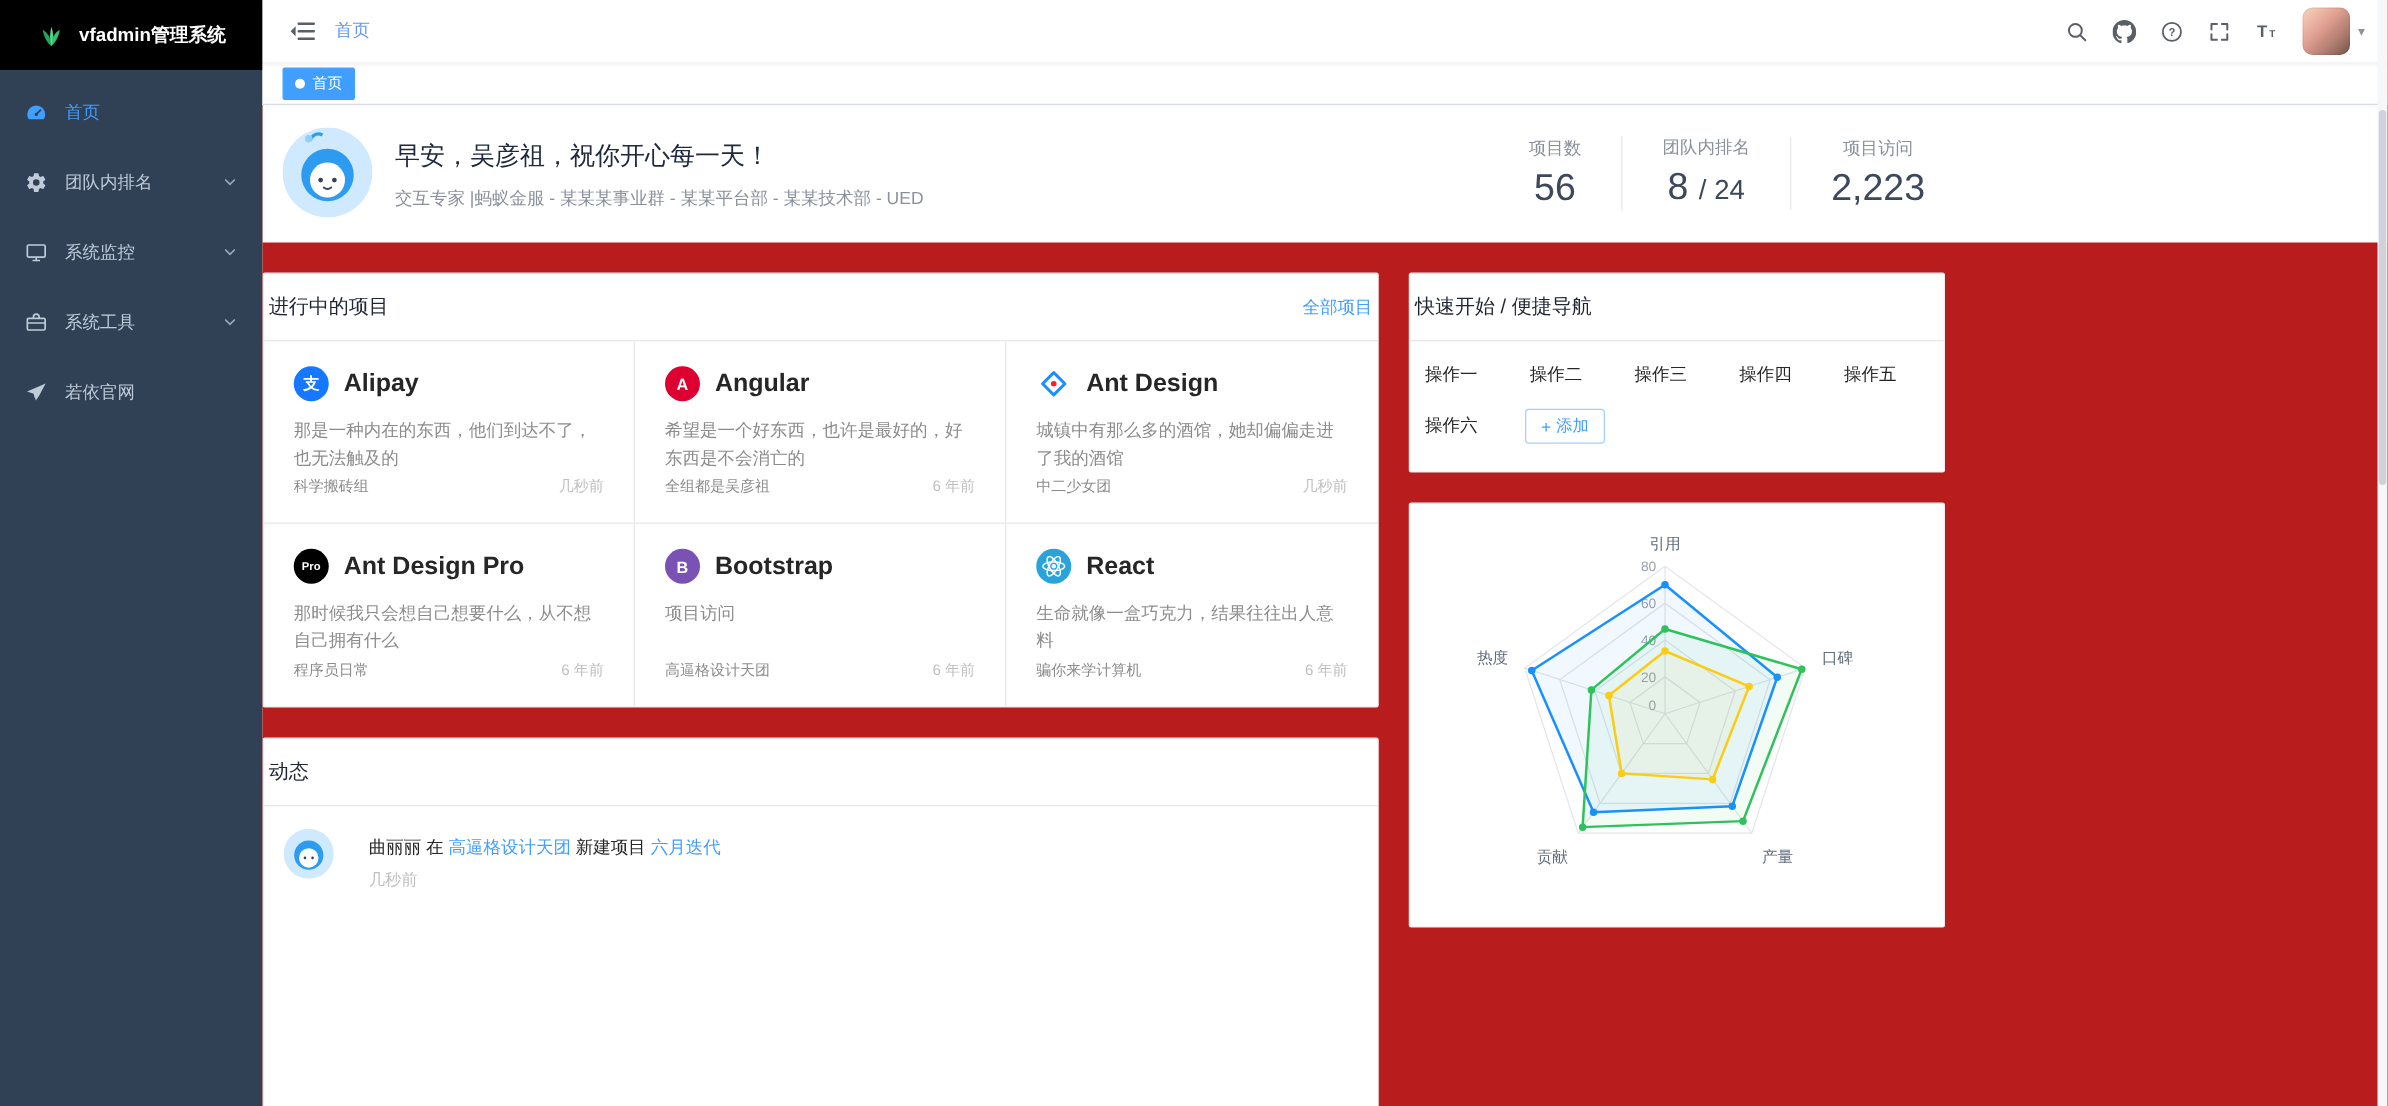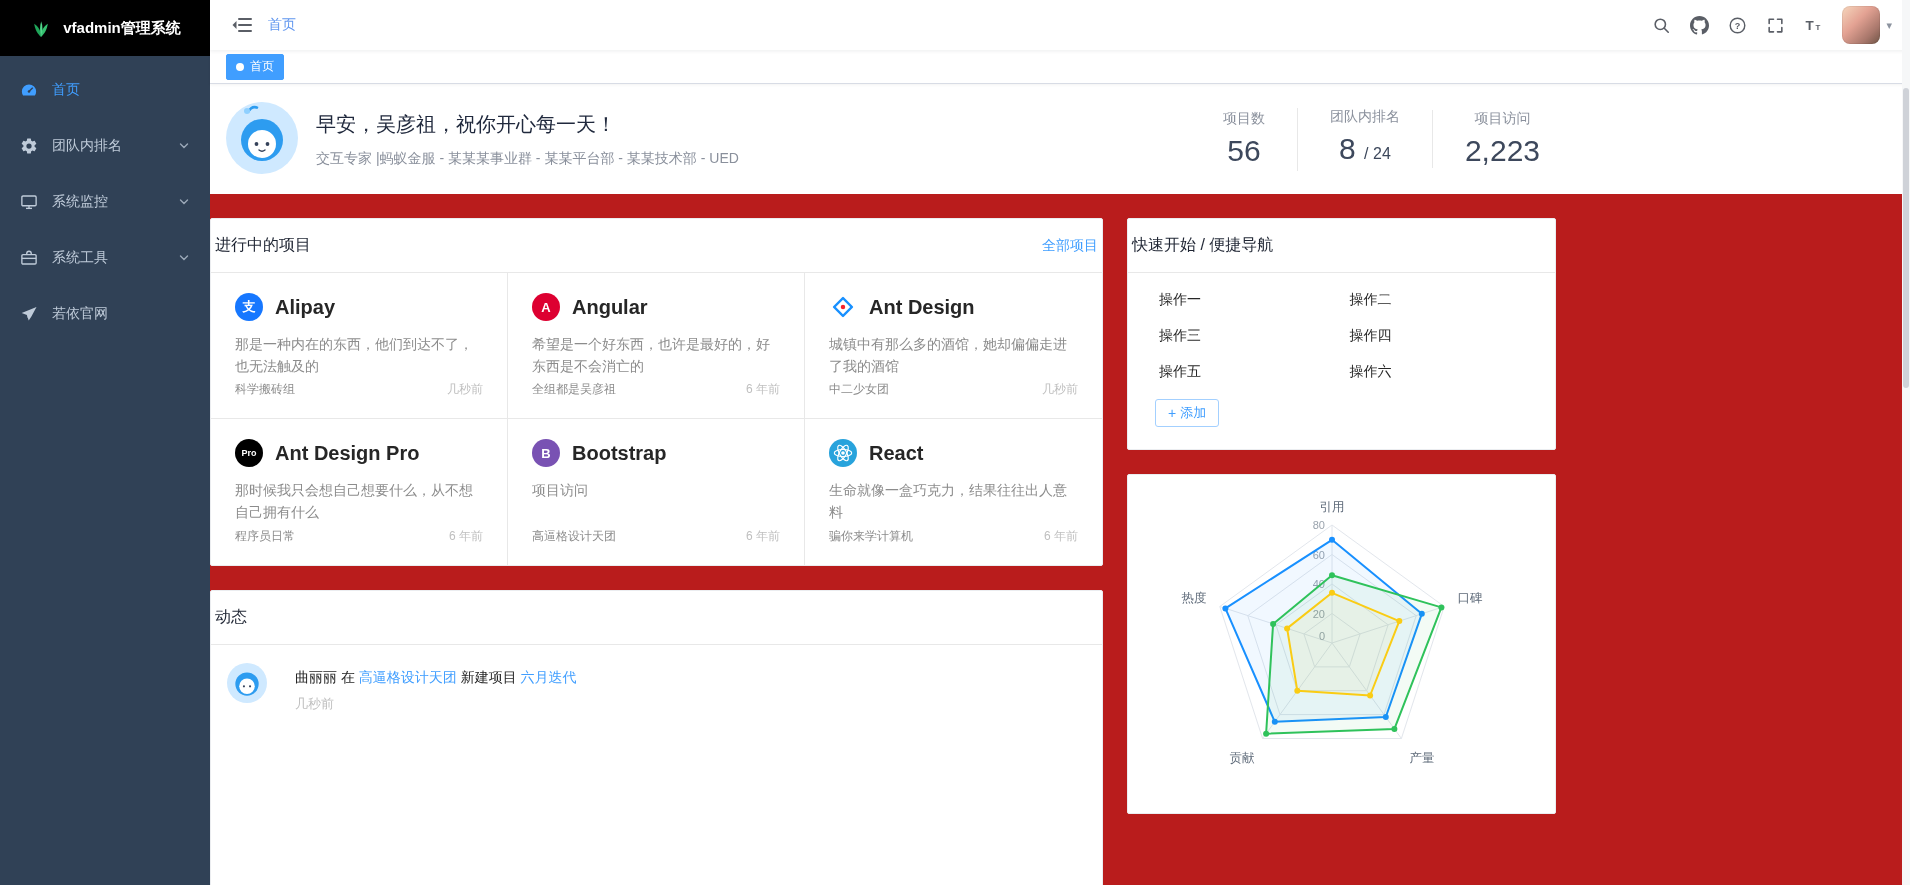--- a/index.html
+++ b/index.html
@@ -43,21 +43,21 @@
   .ph-left{display:flex;align-items:center;gap:18px}
   .mascot{border-radius:50%;flex-shrink:0}
   .ph-title{font-size:20px;color:#20293d;margin-bottom:12px}
   .ph-sub{font-size:14px;color:#8a909c}
   .ph-stats{display:flex;align-items:center}
   .stat{text-align:center;padding:0 32px}
   .stat:last-child{padding-right:0}
   .stat+.stat{border-left:1px solid #e8e8e8}
   .stat-label{font-size:14px;color:#8a909c;margin-bottom:6px}
   .stat-value{font-size:30px;color:#3d485c;line-height:34px}
-  .stat-suffix{font-size:16px;color:#3d485c}
+  .stat-suffix{font-size:22px;color:#3d485c}
 
   .content-row{width:1346px;display:flex;gap:24px;margin-top:24px}
   .col-left{width:893px;flex-shrink:0;display:flex;flex-direction:column;gap:24px}
   .col-right{flex:1;display:flex;flex-direction:column;gap:24px}
 
   .card{background:#fff;border:1px solid #ebedf0;border-radius:2px}
   .card-header{height:54px;display:flex;align-items:center;justify-content:space-between;padding:0 4px;border-bottom:1px solid #e8e8e8}
   .card-title{font-size:16px;color:#1f2533;font-weight:500}
   .link{color:#409eff;cursor:pointer;text-decoration:none}
 
@@ -77,21 +77,21 @@
 
   
   .activity-card{height:360px;overflow:hidden}
   .act-item{display:flex;gap:28px;padding:18px 16px}
   .act-body{font-size:14px;line-height:20px;color:#262626;padding-top:4px}
   .act-time{margin-top:8px;font-size:13px;color:#bfbfbf}
   .act-link{color:#409eff;cursor:pointer}
   .act-user{font-weight:500}
 
   
-  .qn-grid{display:grid;grid-template-columns:repeat(2,1fr);row-gap:18px;padding:18px 23px 22px;align-items:center}
+  .qn-grid{display:grid;grid-template-columns:repeat(5,1fr);row-gap:18px;padding:18px 4px 22px;align-items:center}
   .qn-link{font-size:14px;color:#262626;cursor:pointer;padding-left:8px}
   .qn-add{display:inline-flex;align-items:center;gap:4px;justify-self:start;margin-left:4px;background:#fff;border:1px solid #a3d0ff;color:#409eff;font-size:13px;padding:4px 12px;border-radius:3px;cursor:pointer;font-family:inherit}
   .qn-add .plus{font-size:14px;line-height:1}
 
   
   .radar-wrap{padding:6px 0 12px;display:flex;justify-content:center}
 
   
   .scrollbar{position:absolute;top:0;right:0;width:8px;height:100%;background:#f6f7f8;z-index:50}
   .scrollbar .thumb{position:absolute;top:88px;left:1px;width:6px;height:300px;border-radius:3px;background:#cfd2d8}

